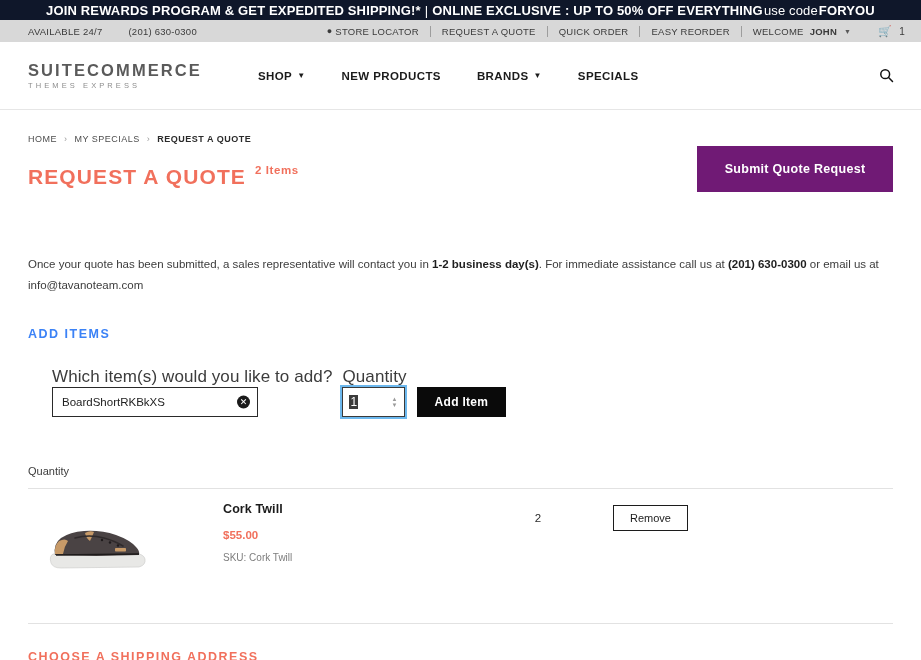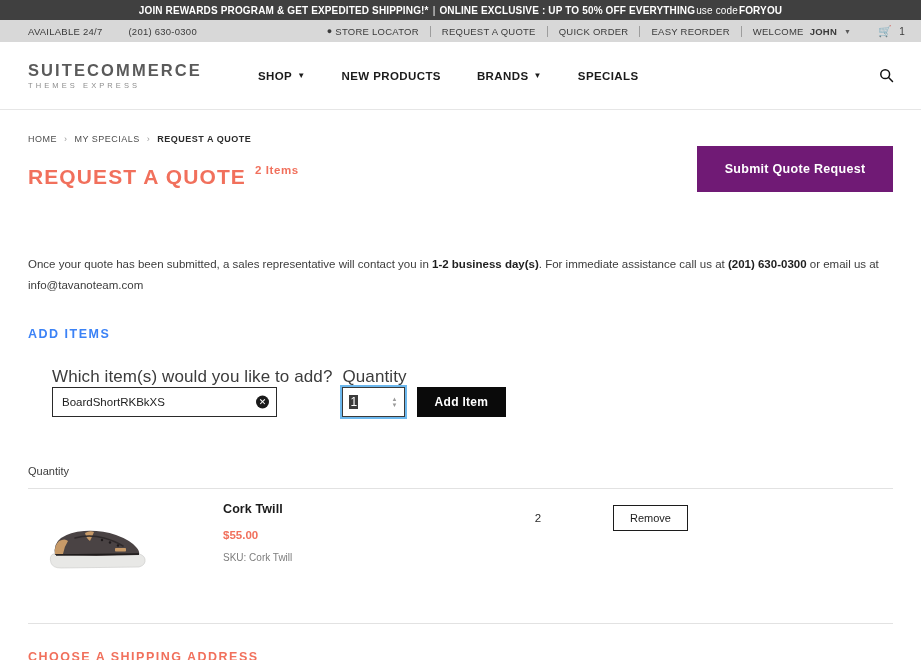--- a/index.html
+++ b/index.html
@@ -7,27 +7,27 @@
     width: 921px;
     height: 660px;
     overflow: hidden;
     background: #ffffff;
     font-family: "Liberation Sans", sans-serif;
     color: #333;
   }
 
   
   .promo-bar {
-    background: #404040;
+    background: #0f172a;
     color: #ffffff;
     height: 20px;
     display: flex;
     align-items: center;
     justify-content: center;
-    font-size: 10px;
+    font-size: 13px;
     font-weight: bold;
     letter-spacing: 0.15px;
     white-space: nowrap;
   }
   .promo-bar .reg { font-weight: normal; padding: 0 1px; }
   .promo-bar .sep { padding: 0 4px; font-weight: normal; }
 
   
   .util-bar {
     background: #d8d8d8;
@@ -181,21 +181,21 @@
     padding-left: 24px;
   }
   .field-group { display: flex; flex-direction: column; }
   .field-label {
     font-size: 17px;
     color: #3c3c3c;
     letter-spacing: 0.1px;
   }
   .item-input-wrap {
     position: relative;
-    width: 225px;
+    width: 206px;
     height: 30px;
   }
   .item-input {
     width: 100%;
     height: 100%;
     border: 1px solid #2a2a2a;
     background: #fff;
     font-family: inherit;
     font-size: 11.5px;
     color: #222;

